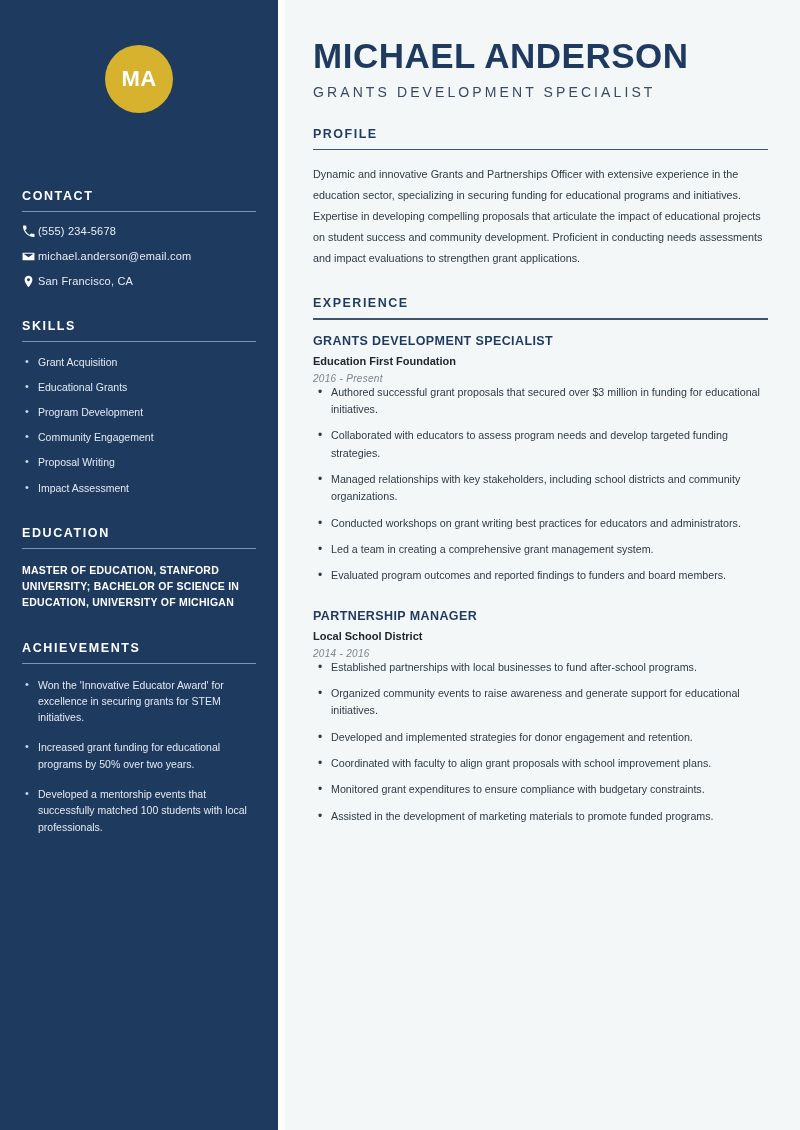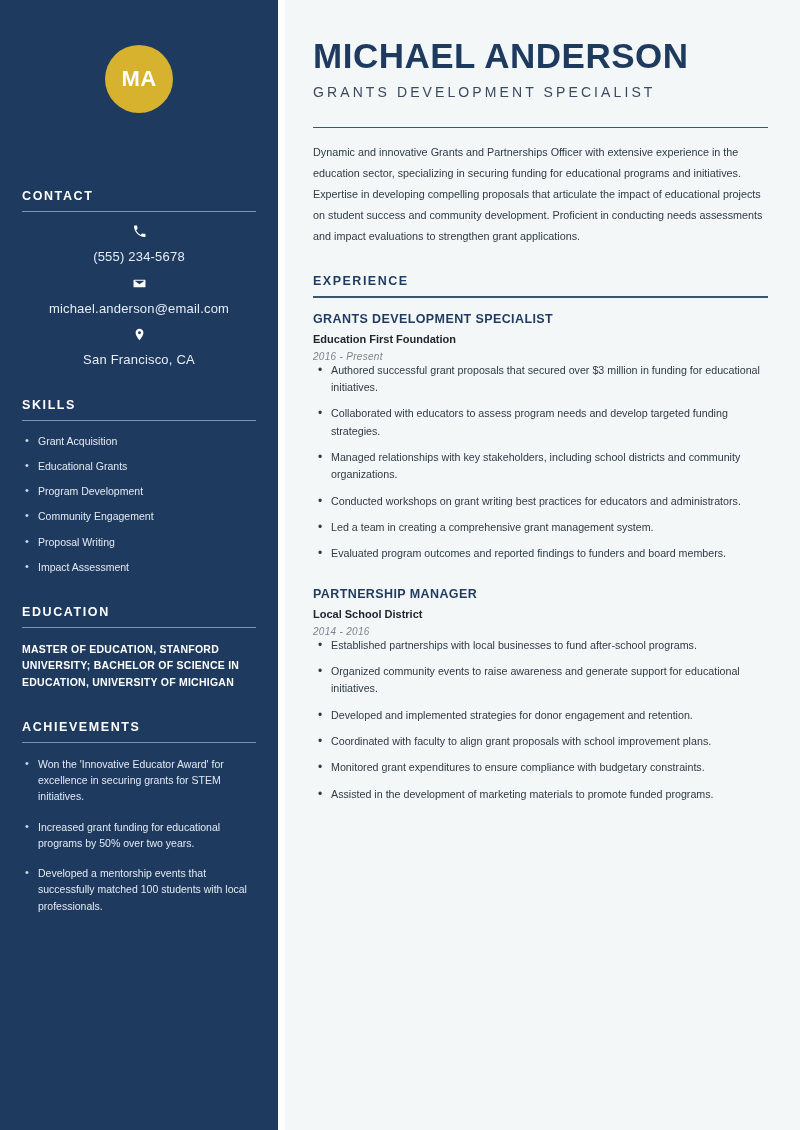--- a/index.html
+++ b/index.html
@@ -30,22 +30,22 @@
   .side-section.first { margin-top:76px; }
   .side-h {
     font-size:12.5px; font-weight:bold; letter-spacing:1.6px;
     color:#ffffff; text-transform:uppercase;
   }
   .side-rule {
     height:1px; background:#8ea3bd; margin-top:8px; margin-bottom:13px;
     opacity:.85;
   }
   .contact-row {
-    display:flex; align-items:center; gap:11px;
-    margin-bottom:12px; font-size:13px; color:#e6ecf3; letter-spacing:.2px;flex-direction:column;
+    display:flex; align-items:center; gap:3px;
+    margin-bottom:12px; font-size:11px; color:#e6ecf3; letter-spacing:.2px;
   }
   .contact-row .ci { width:13px; height:13px; flex:0 0 13px; display:block; }
   .contact-row .ci svg { display:block; width:13px; height:13px; fill:#ffffff; }
   .contact-row .ctext { line-height:1.2; }
 
   ul.side-list { list-style:none; }
   ul.side-list li {
     position:relative; padding-left:16px; margin-bottom:10px;
     font-size:10.5px; color:#e3e9f1; line-height:1.45;
   }
@@ -188,20 +188,21 @@
   </aside>
 
   <div class="gap"></div>
 
   <main class="main">
 
     <h1 class="name">MICHAEL ANDERSON</h1>
     <div class="role">GRANTS DEVELOPMENT SPECIALIST</div>
 
     <section class="main-section">
+      <div class="main-h">PROFILE</div>
       <div class="main-rule"></div>
       <p class="profile-p">Dynamic and innovative Grants and Partnerships Officer with extensive experience in the education sector, specializing in securing funding for educational programs and initiatives. Expertise in developing compelling proposals that articulate the impact of educational projects on student success and community development. Proficient in conducting needs assessments and impact evaluations to strengthen grant applications.</p>
     </section>
 
     <section class="main-section">
       <div class="main-h">EXPERIENCE</div>
       <div class="main-rule"></div>
 
       <div class="job">
         <div class="job-title">GRANTS DEVELOPMENT SPECIALIST</div>

